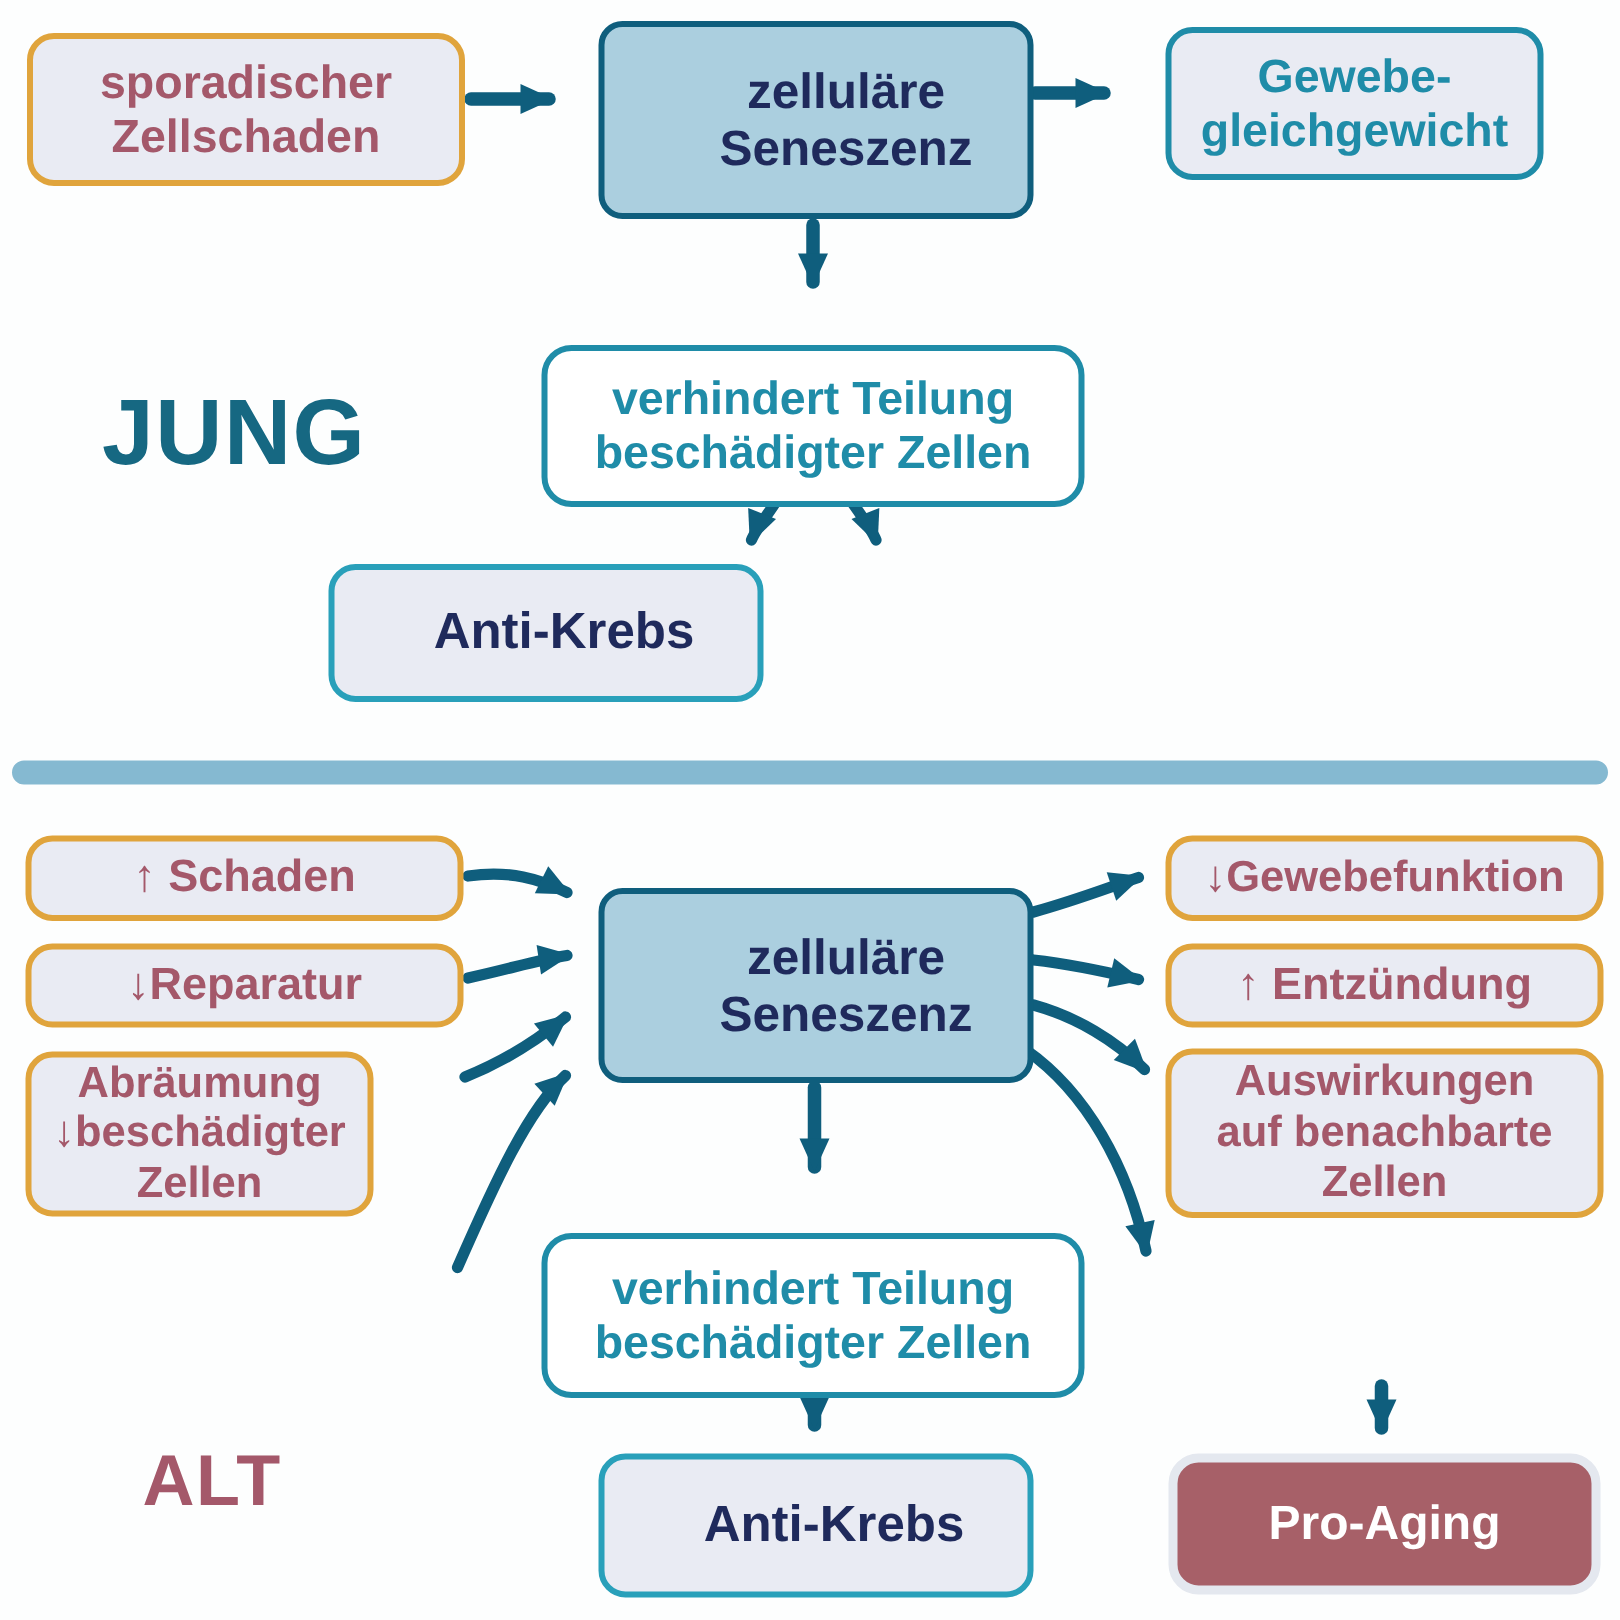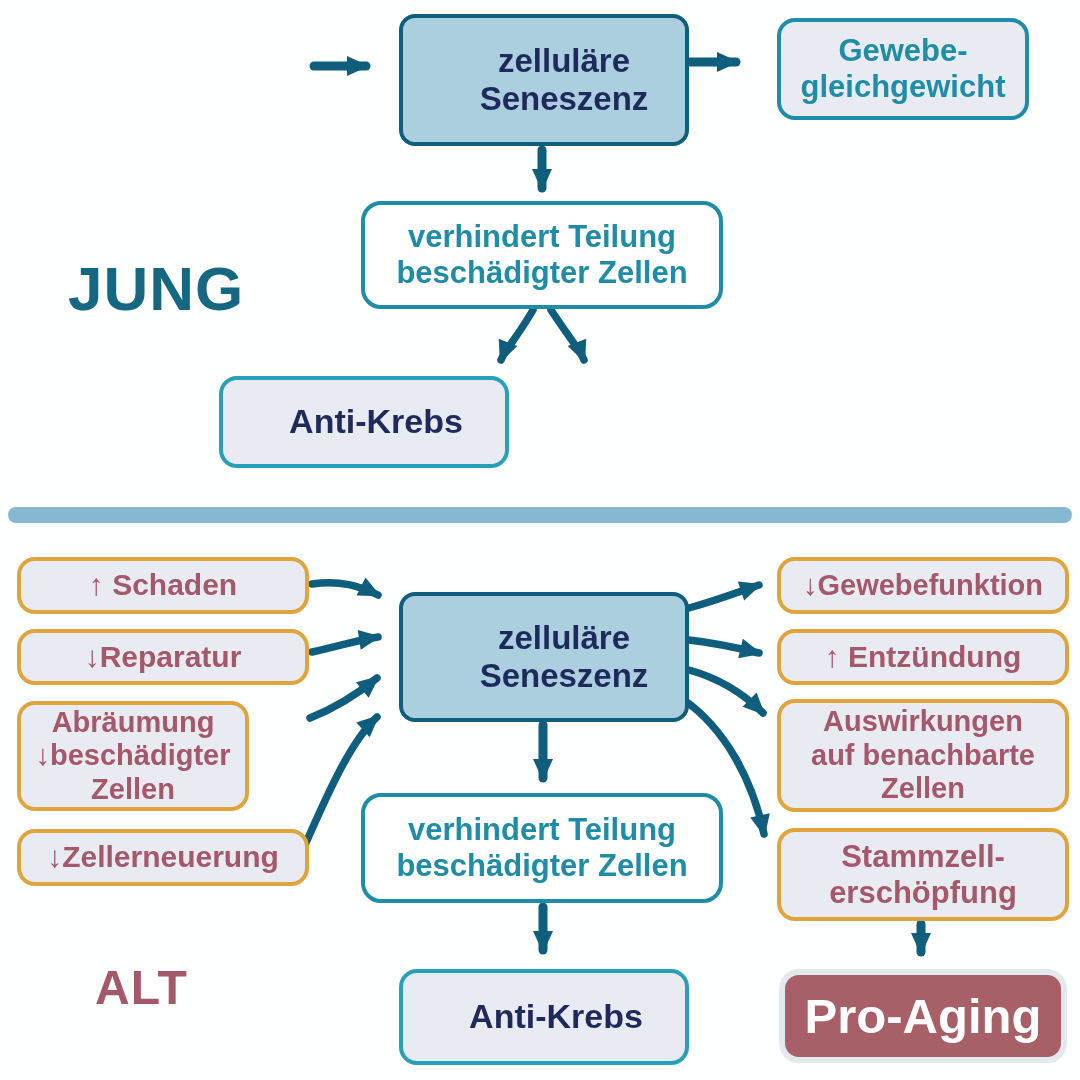--- a/index.html
+++ b/index.html
@@ -31,24 +31,24 @@
   .arrow.thick{stroke-width:9;}
   .box{
     position:absolute;box-sizing:border-box;
     display:flex;align-items:center;justify-content:center;
     text-align:center;white-space:pre-line;
     font-weight:600;line-height:1.16;font-size:30px;
     border-radius:18px;
   }
   .b-orange{border:4px solid var(--orange-border);background:var(--lavender-fill);color:var(--rose-text);}
   .b-blue{border:4px solid var(--teal-dark);background:var(--blue-fill);color:var(--navy-text);border-radius:16px;font-size:33px;padding-left:40px;}
-  .b-teal-white{border:4px solid var(--teal-mid);background:var(--white);color:var(--teal-mid);border-radius:20px;font-size:31px;}
+  .b-teal-white{border:4px solid var(--teal-mid);background:var(--white);color:var(--teal-mid);border-radius:20px;font-size:31px;margin-top:29px;}
   .b-teal-lav{border:4px solid var(--teal-mid);background:var(--lavender-fill);color:var(--teal-mid);font-size:31px;}
   .b-anti{border:4px solid var(--anti-border);background:var(--lavender-fill);color:var(--navy-text);font-size:34px;padding-left:24px;}
-  .b-pro{border:6px solid var(--pro-aging-border);background:var(--pro-aging-fill);color:#fff;font-size:49px;border-radius:20px;}
+  .b-pro{border:6px solid var(--pro-aging-border);background:var(--pro-aging-fill);color:#fff;font-size:32px;border-radius:20px;}
   .fs29{font-size:29px;}
   .section-label{
     position:absolute;font-weight:800;letter-spacing:1px;line-height:1;
   }
   .jung{left:68px;top:258px;font-size:62px;color:var(--jung-color);}
   .alt{left:95px;top:964px;font-size:48px;color:var(--alt-color);}
   .divider{
     position:absolute;left:8px;top:507px;width:1064px;height:16px;
     background:var(--divider);border-radius:8px;
   }
@@ -79,20 +79,22 @@
     <path class="arrow" d="M689,608 C718,600 738,592 759,585" marker-end="url(#ah)"></path>
     <path class="arrow" d="M689,640 C716,643 738,648 759,653" marker-end="url(#ah)"></path>
     <path class="arrow" d="M689,670 C718,678 744,694 763,713" marker-end="url(#ah)"></path>
     <path class="arrow" d="M684,700 C724,728 752,778 764,834" marker-end="url(#ah)"></path>
 
     <path class="arrow thick" d="M543,725 L543,778" marker-end="url(#ah)"></path>
     <path class="arrow thick" d="M543,907 L543,950" marker-end="url(#ah)"></path>
     <path class="arrow thick" d="M921,924 L921,952" marker-end="url(#ah)"></path>
   </svg>
 
+  <div class="box b-orange" style="left:18px;top:22px;width:292px;height:102px;font-size:31px;">sporadischer
+Zellschaden</div>
 
   <div class="box b-blue" style="left:399px;top:14px;width:290px;height:132px;">zelluläre
 Seneszenz</div>
 
   <div class="box b-teal-lav" style="left:777px;top:18px;width:252px;height:102px;">Gewebe-
 gleichgewicht</div>
 
   <div class="box b-teal-white" style="left:361px;top:201px;width:362px;height:108px;">verhindert Teilung
 beschädigter Zellen</div>
 
@@ -104,35 +106,32 @@
   <div class="divider"></div>
 
   <div class="box b-orange" style="left:17px;top:557px;width:292px;height:57px;">↑ Schaden</div>
 
   <div class="box b-orange" style="left:17px;top:629px;width:292px;height:56px;">↓Reparatur</div>
 
   <div class="box b-orange fs29" style="left:17px;top:701px;width:232px;height:110px;">Abräumung
 ↓beschädigter
 Zellen</div>
 
-  <div class="box b-orange" style="left:17px;top:829px;width:292px;height:57px;">↓Zellerneuerung</div>
 
   <div class="box b-blue" style="left:399px;top:592px;width:290px;height:130px;">zelluläre
 Seneszenz</div>
 
   <div class="box b-orange fs29" style="left:777px;top:557px;width:292px;height:57px;">↓Gewebefunktion</div>
 
   <div class="box b-orange" style="left:777px;top:629px;width:292px;height:56px;">↑ Entzündung</div>
 
   <div class="box b-orange fs29" style="left:777px;top:699px;width:292px;height:113px;">Auswirkungen
 auf benachbarte
 Zellen</div>
 
-  <div class="box b-orange" style="left:777px;top:828px;width:292px;height:93px;font-size:31px;">Stammzell-
-erschöpfung</div>
 
   <div class="box b-teal-white" style="left:361px;top:793px;width:362px;height:110px;">verhindert Teilung
 beschädigter Zellen</div>
 
   <div class="section-label alt">ALT</div>
 
   <div class="box b-anti" style="left:399px;top:969px;width:290px;height:96px;">Anti-Krebs</div>
 
   <div class="box b-pro" style="left:779px;top:969px;width:288px;height:94px;">Pro-Aging</div>
 

